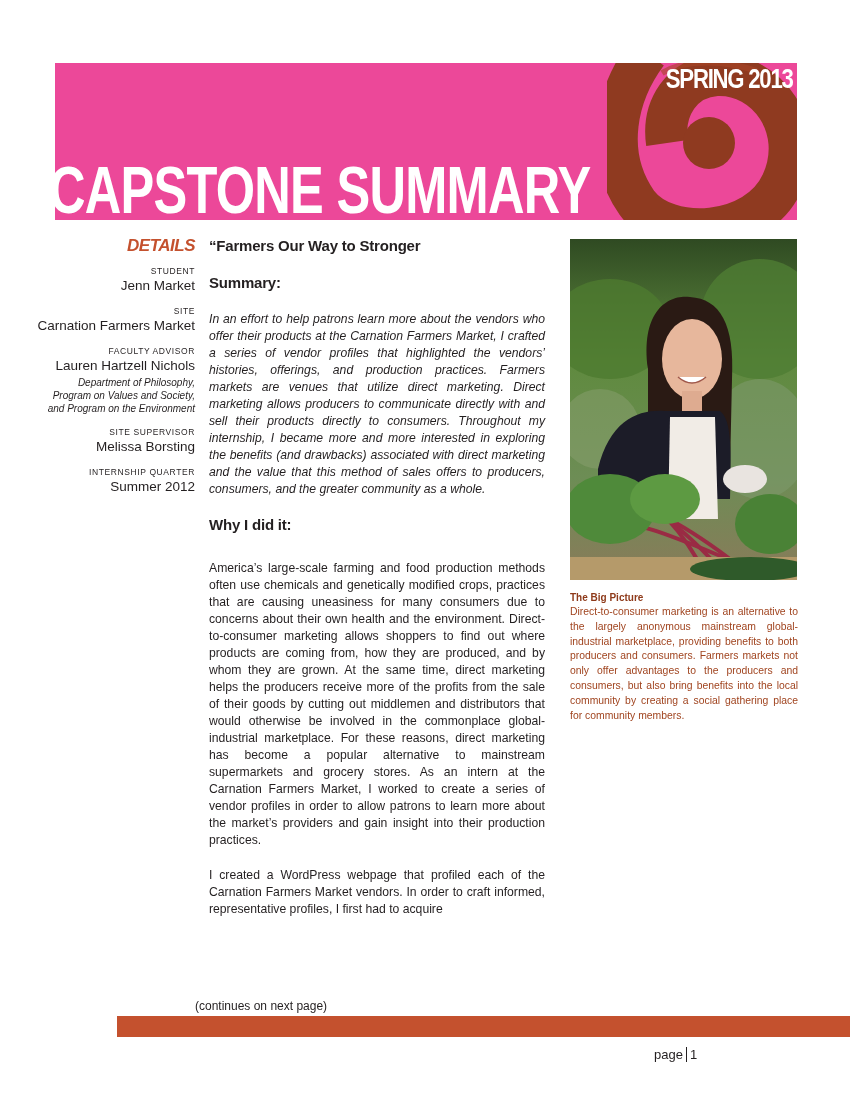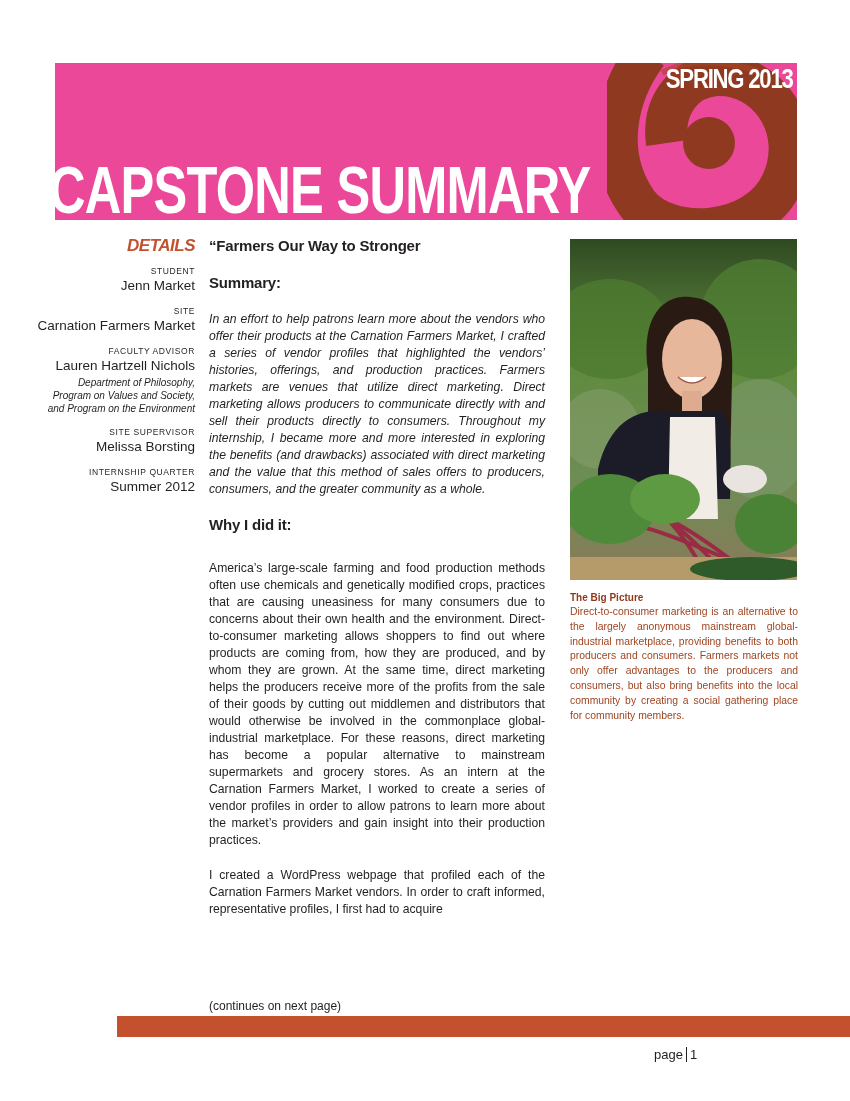--- a/index.html
+++ b/index.html
@@ -34,21 +34,21 @@
   .quote span { display: block; }
   .quote .l2 { padding-left: 3px; }
   .h3 { font-weight: bold; font-size: 15px; line-height: 19px; margin: 0; letter-spacing: -0.2px; }
   .para { font-size: 12.2px; line-height: 17px; text-align: justify; margin: 0; color: #231f20; }
   .h-summary { margin-top: 18px; }
   .p-summary { margin-top: 19px; font-style: italic; }
   .h-why { margin-top: 17px; }
   .p-why { margin-top: 26px; }
   .h-how { margin-top: 17px; }
   .p-how { margin-top: 18px; }
-  .cont { position: absolute; left: 209px; top: 998px; font-size: 12px; line-height: 16px; color: #231f20; }
+  .cont { position: absolute; left: 195px; top: 998px; font-size: 12px; line-height: 16px; color: #231f20; }
 
   
   .photo { position: absolute; left: 570px; top: 239px; width: 227px; height: 341px; overflow: hidden;
            background: #5d7a3a; }
   .caption { position: absolute; left: 570px; top: 591px; width: 228px; color: #a0441f; }
   .caption h4 { margin: 0; font-size: 10px; font-weight: bold; line-height: 14px; color: #8e3a1a; }
   .caption p { margin: 0; font-size: 10.4px; line-height: 14.8px; text-align: justify; }
 
   
   .footbar { position: absolute; left: 117px; top: 1016px; width: 733px; height: 21px; background: #c4512e; }

